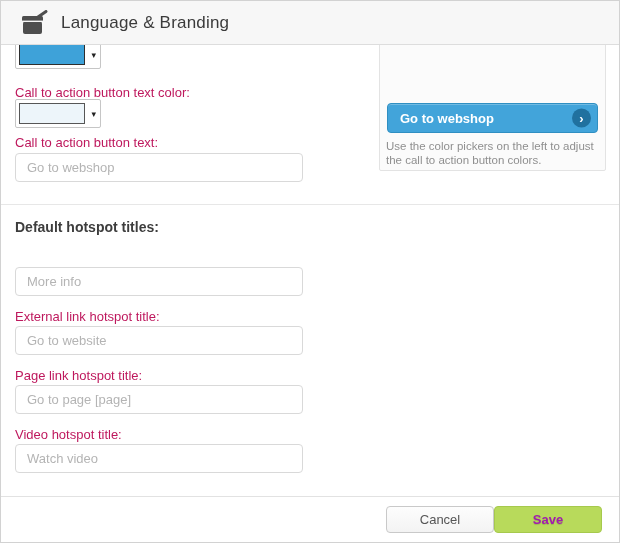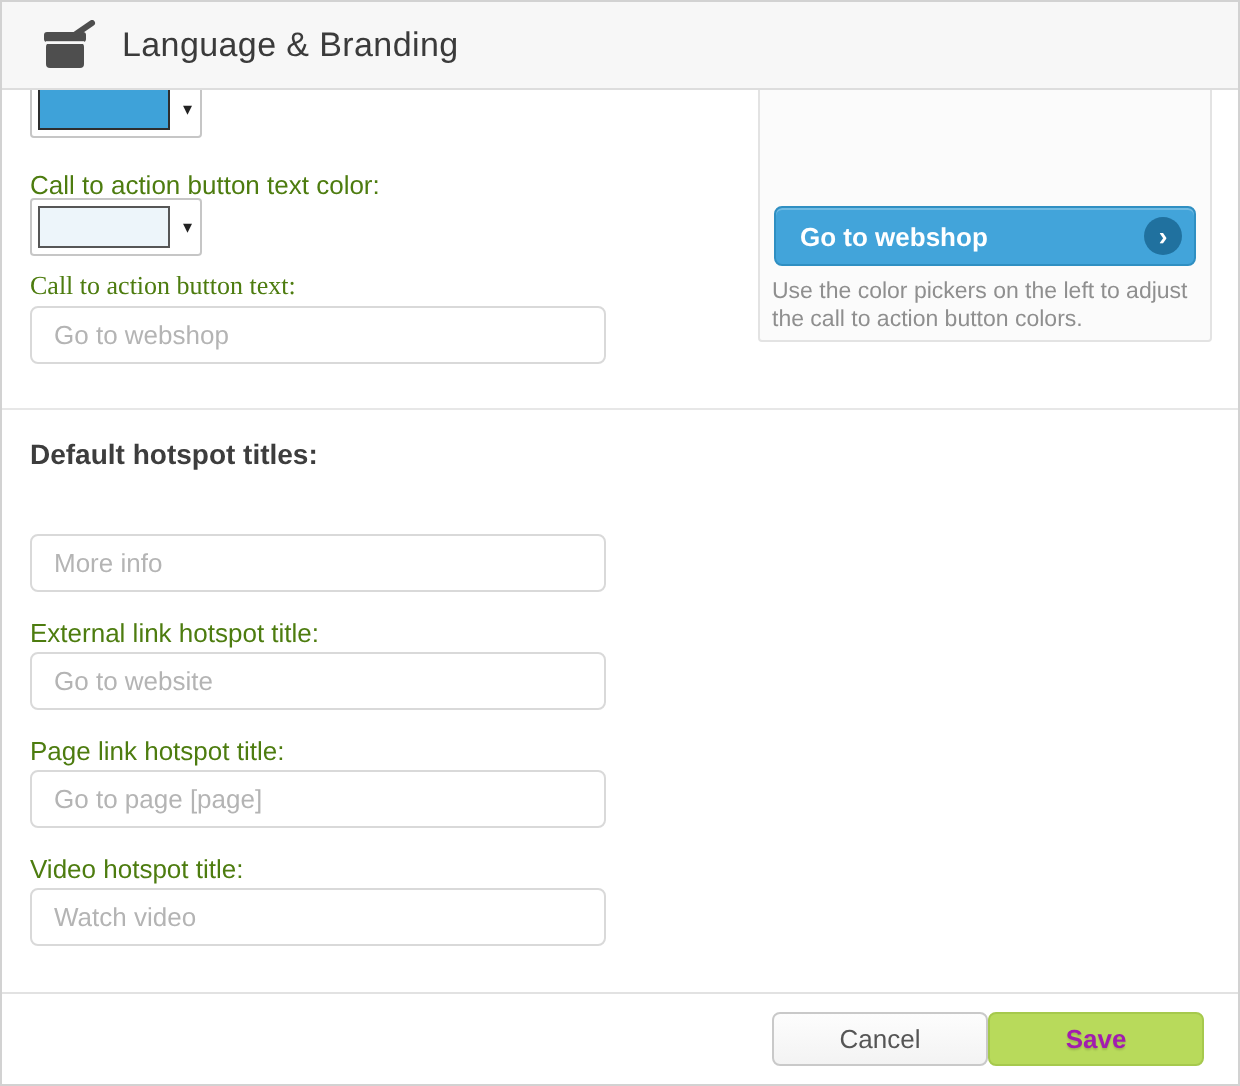--- a/index.html
+++ b/index.html
@@ -26,21 +26,21 @@
   .hdr .title { font-size:17px; color:#3b3b3b; letter-spacing:.2px; }
   
   .content {
     position:relative;
     height:452px;
     overflow:hidden;
     background:#fff;
   }
   .lbl {
     position:absolute; left:14px;
-    font-size:13px; color:#4d7c0f;
+    font-size:13px; color:#be185d;
   }
   .picker {
     position:absolute; left:14px;
     width:86px; height:29px;
     background:#fff; border:1px solid #c6c6c6; border-radius:2px;
     cursor:pointer;
   }
   .picker .swatch {
     position:absolute; left:3px; top:3px; bottom:3px; width:66px;
     border:1px solid #2e2e2e;
@@ -142,21 +142,21 @@
       <span class="arr">▾</span>
     </div>
 
     <div class="lbl" style="top:40px;">Call to action button text color:</div>
 
     <div class="picker" style="top:54px;">
       <span class="swatch" style="border-color: rgb(86, 86, 86); background: rgb(237, 245, 250);"></span>
       <span class="arr">▾</span>
     </div>
 
-    <div class="lbl" style="top:90px;font-family:Liberation Serif, serif;">Call to action button text:</div>
+    <div class="lbl" style="top:90px;">Call to action button text:</div>
     <input class="txtinput" style="top: 108px;" placeholder="Go to webshop">
 
     <div class="preview">
       <div class="cta-btn" style="background: rgb(66, 164, 218);">
         <span>Go to webshop</span>
         <span class="circ">
             <span>›</span>
           </span>
       </div>
       <div class="helper">Use the color pickers on the left to adjust the call to action button colors.</div>

